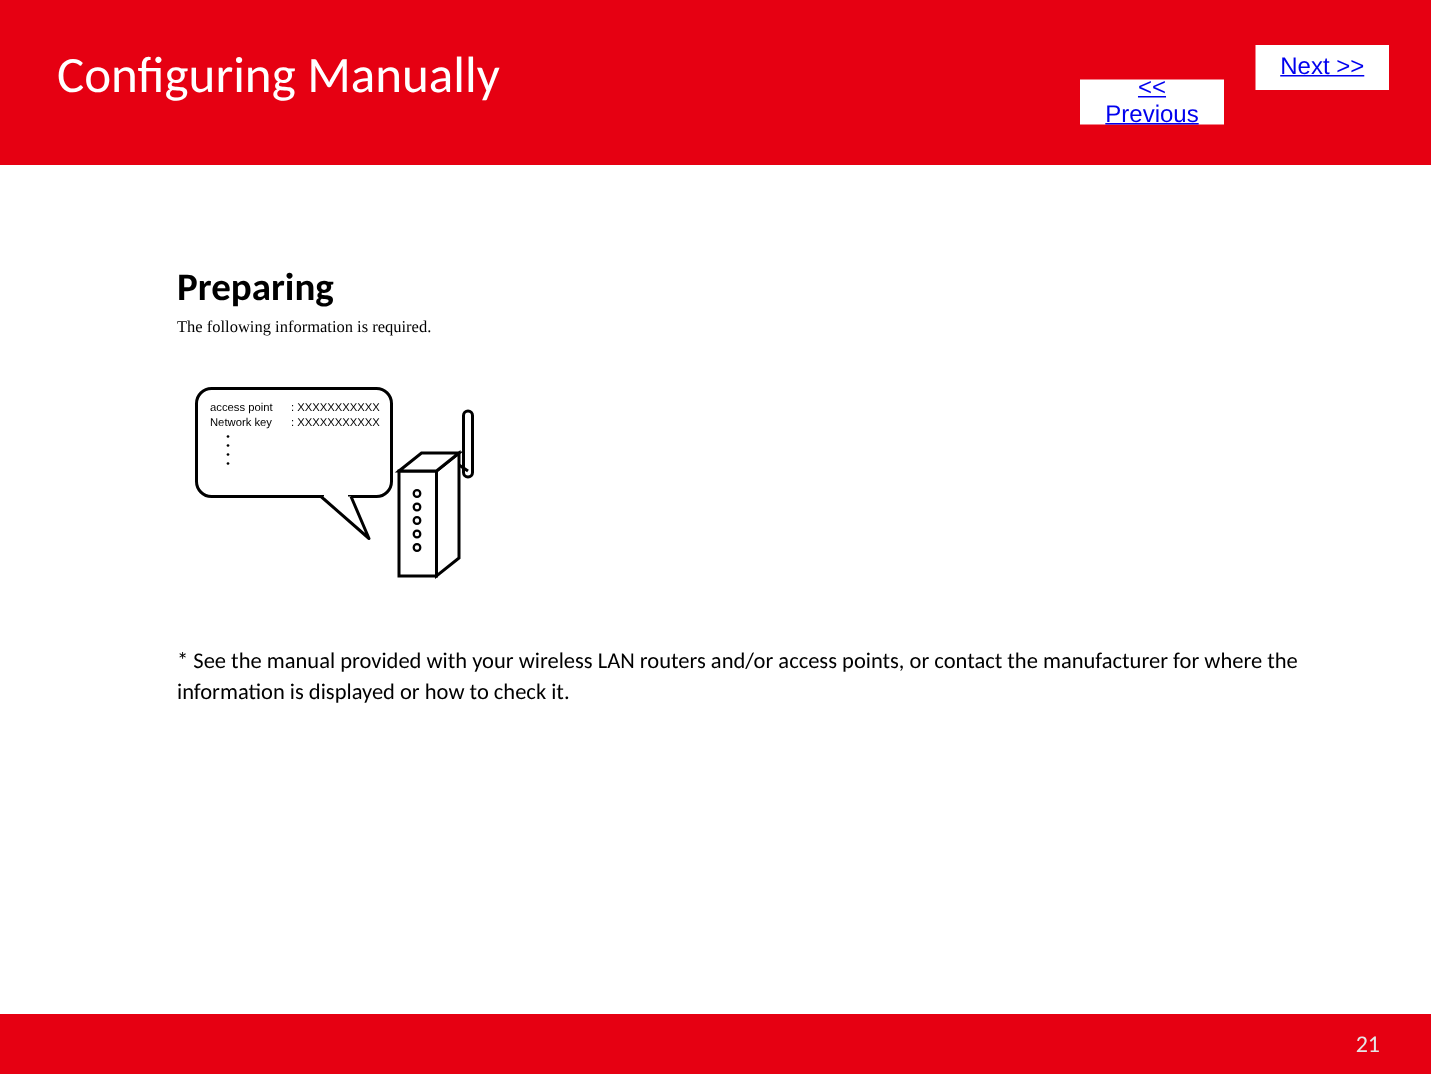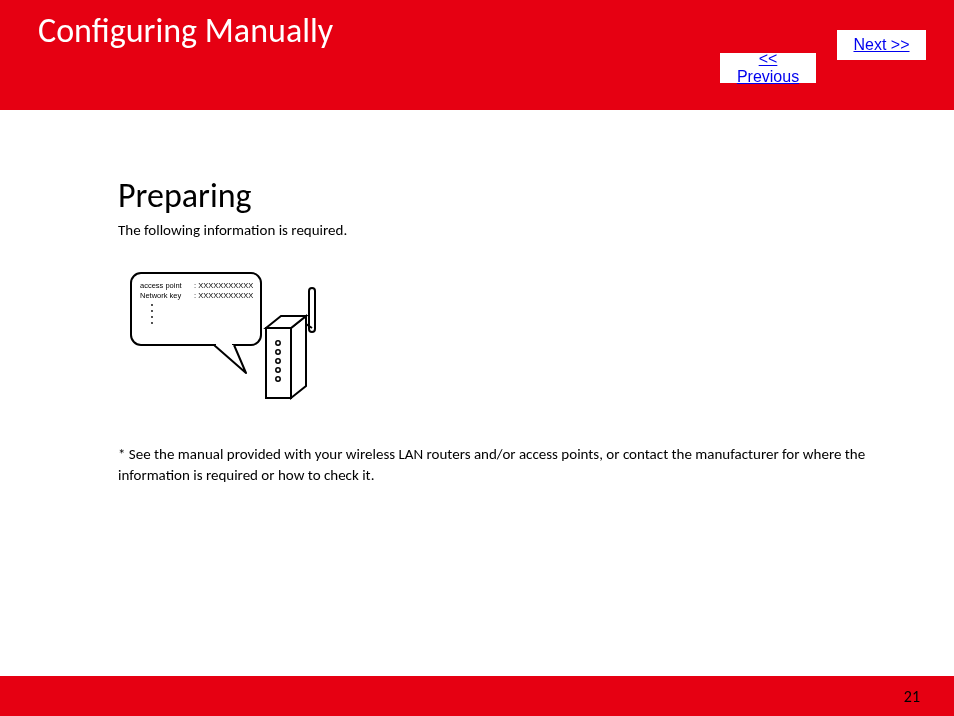--- a/index.html
+++ b/index.html
@@ -21,21 +21,21 @@
     position: absolute;
     top: 0;
     left: 0;
     width: 100%;
     height: 110px;
     background: #e60012;
   }
   .title {
     position: absolute;
     left: 38px;
-    top: 10px;
+    top: 30px;
     font-size: 34px;
     font-weight: 300;
     color: #fff;
   }
   .nav-btn {
     position: absolute;
     top: 30px;
     height: 30px;
     background: #fff;
     color: #0000ee;
@@ -51,28 +51,29 @@
   .nav-prev { right: 138px; width: 96px; margin-top: 23px; }
   .nav-next { right: 28px;  width: 89px; }
 
   .content {
     position: absolute;
     left: 118px;
     top: 175px;
     width: 760px;
   }
   .section-title {
-    font-size: 34px;
-    font-weight: 400;
+    font-size: 26px;
+    font-weight: 700;
     margin: 0 0 4px 0;
   }
   .body-text {
-    font-size: 15px;
+    font-size: 11px;
     line-height: 1.35;
     margin: 0 0 2px 0;
+    font-family: Liberation Serif, serif;
   }
   .illustration {
     margin-top: 28px;
     margin-left: 8px;
     margin-bottom: 22px;
   }
   .note-text {
     font-size: 15px;
     line-height: 1.4;
   }
@@ -82,21 +83,21 @@
     bottom: 0;
     left: 0;
     width: 100%;
     height: 40px;
     background: #e60012;
   }
   .page-number {
     position: absolute;
     right: 34px;
     bottom: 10px;
-    color: #000000;
+    color: #e5e5e5;
     font-size: 16px;
   }
 </style>
 </head>
 <body>
 
 <div class="page">
 
   <div class="header">
     <div class="title">Configuring Manually</div>
@@ -143,20 +144,20 @@
         <line x1="180" y1="56" x2="186" y2="60" stroke="#000" stroke-width="2"></line>
 
         <circle cx="152" cy="75" r="2.2" fill="none" stroke="#000" stroke-width="1.5"></circle>
         <circle cx="152" cy="84" r="2.2" fill="none" stroke="#000" stroke-width="1.5"></circle>
         <circle cx="152" cy="93" r="2.2" fill="none" stroke="#000" stroke-width="1.5"></circle>
         <circle cx="152" cy="102" r="2.2" fill="none" stroke="#000" stroke-width="1.5"></circle>
         <circle cx="152" cy="111" r="2.2" fill="none" stroke="#000" stroke-width="1.5"></circle>
       </svg>
     </div>
 
-    <p class="note-text">* See the manual provided with your wireless LAN routers and/or access points, or contact the manufacturer for where the information is required or how to check it.</p>
+    <p class="note-text">* See the manual provided with your wireless LAN routers and/or access points, or contact the manufacturer for where the information is displayed or how to check it.</p>
   </div>
 
   <div class="footer">
     <div class="page-number">21</div>
   </div>
 
 </div>
 
 </body></html>

